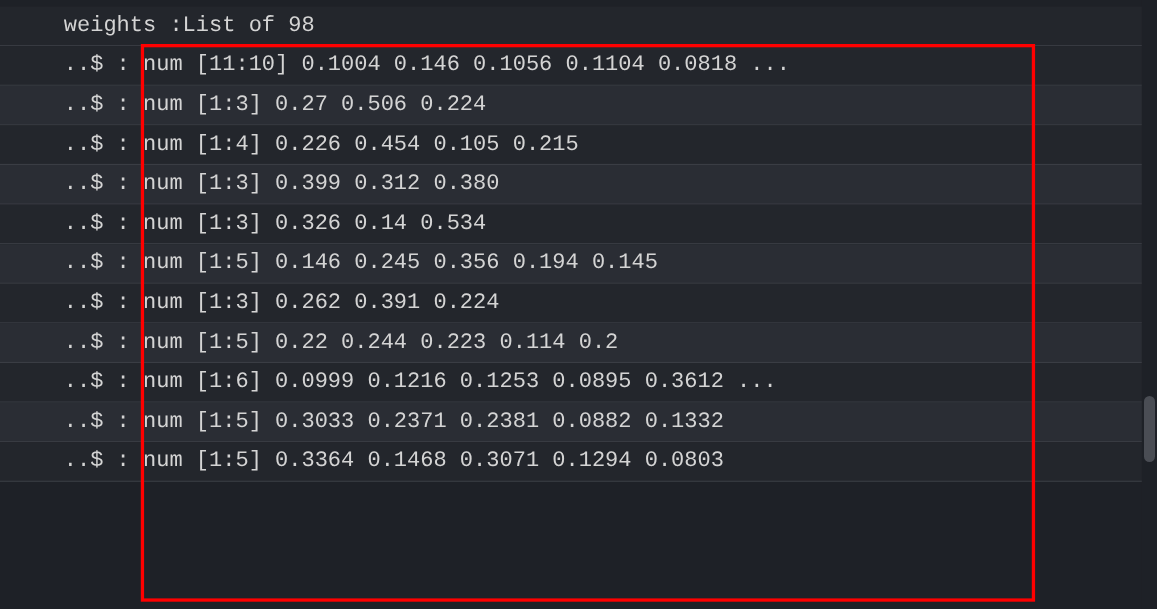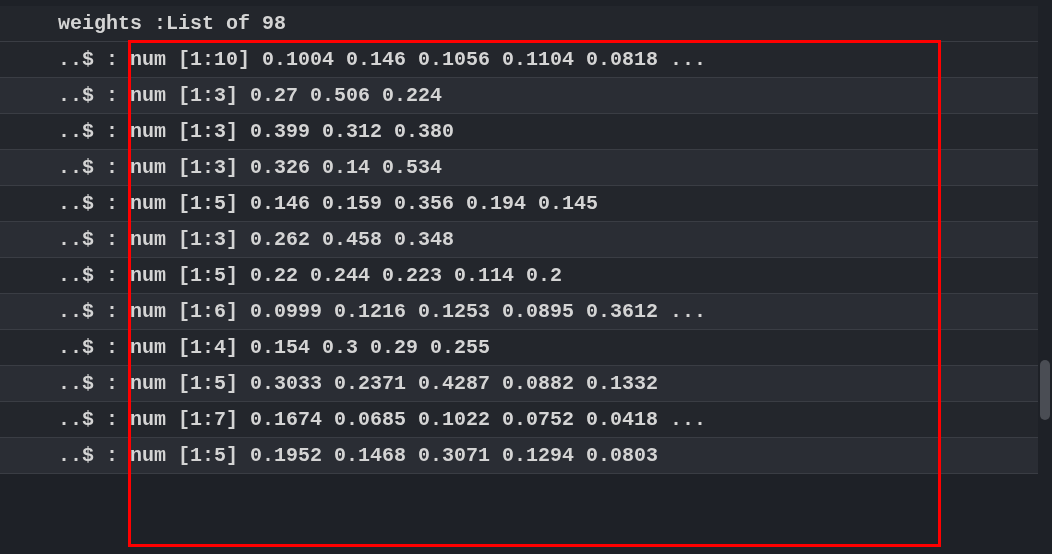--- a/index.html
+++ b/index.html
@@ -1,19 +1,18 @@
 <!DOCTYPE html>
 <html><head>
   <meta charset="utf-8">
   <style>
     * {
       margin: 0;
       padding: 0;
       box-sizing: border-box;
-      font-weight: bold;
     }
     body {
       background: #1e2127;
       font-family: 'Consolas', 'Monaco', 'Courier New', monospace;
       font-size: 20px;
       color: #d4d4d4;
       width: 1052px;
       height: 554px;
       overflow: hidden;
       position: relative;
@@ -69,31 +68,30 @@
       background: #4a4d54;
       border-radius: 5px;
     }
   </style>
 </head>
 <body>
 
 <div class="console-output">
   <div class="header-line"> weights :List of 98</div>
   <div id="rows-container">
-      <div class="line"><span> ..$ : </span><span>num [1:10] 0.1004 0.146 0.1056 0.1104 0.0818 ...</span></div>
+      <div class="line"><span> ..$ : </span><span>num [11:10] 0.1004 0.146 0.1056 0.1104 0.0818 ...</span></div>
       <div class="line"><span> ..$ : </span><span>num [1:3] 0.27 0.506 0.224</span></div>
+      <div class="line"><span> ..$ : </span><span>num [1:4] 0.226 0.454 0.105 0.215</span></div>
       <div class="line"><span> ..$ : </span><span>num [1:3] 0.399 0.312 0.380</span></div>
       <div class="line"><span> ..$ : </span><span>num [1:3] 0.326 0.14 0.534</span></div>
-      <div class="line"><span> ..$ : </span><span>num [1:5] 0.146 0.159 0.356 0.194 0.145</span></div>
-      <div class="line"><span> ..$ : </span><span>num [1:3] 0.262 0.458 0.348</span></div>
+      <div class="line"><span> ..$ : </span><span>num [1:5] 0.146 0.245 0.356 0.194 0.145</span></div>
+      <div class="line"><span> ..$ : </span><span>num [1:3] 0.262 0.391 0.224</span></div>
       <div class="line"><span> ..$ : </span><span>num [1:5] 0.22 0.244 0.223 0.114 0.2</span></div>
       <div class="line"><span> ..$ : </span><span>num [1:6] 0.0999 0.1216 0.1253 0.0895 0.3612 ...</span></div>
-      <div class="line"><span> ..$ : </span><span>num [1:4] 0.154 0.3 0.29 0.255</span></div>
-      <div class="line"><span> ..$ : </span><span>num [1:5] 0.3033 0.2371 0.4287 0.0882 0.1332</span></div>
-      <div class="line"><span> ..$ : </span><span>num [1:7] 0.1674 0.0685 0.1022 0.0752 0.0418 ...</span></div>
-      <div class="line"><span> ..$ : </span><span>num [1:5] 0.1952 0.1468 0.3071 0.1294 0.0803</span></div>
+      <div class="line"><span> ..$ : </span><span>num [1:5] 0.3033 0.2371 0.2381 0.0882 0.1332</span></div>
+      <div class="line"><span> ..$ : </span><span>num [1:5] 0.3364 0.1468 0.3071 0.1294 0.0803</span></div>
     </div>
   <div class="highlight-box"></div>
 </div>
 
 <div class="scrollbar-track">
   <div class="scrollbar-thumb"></div>
 </div>
 
 </body></html>

